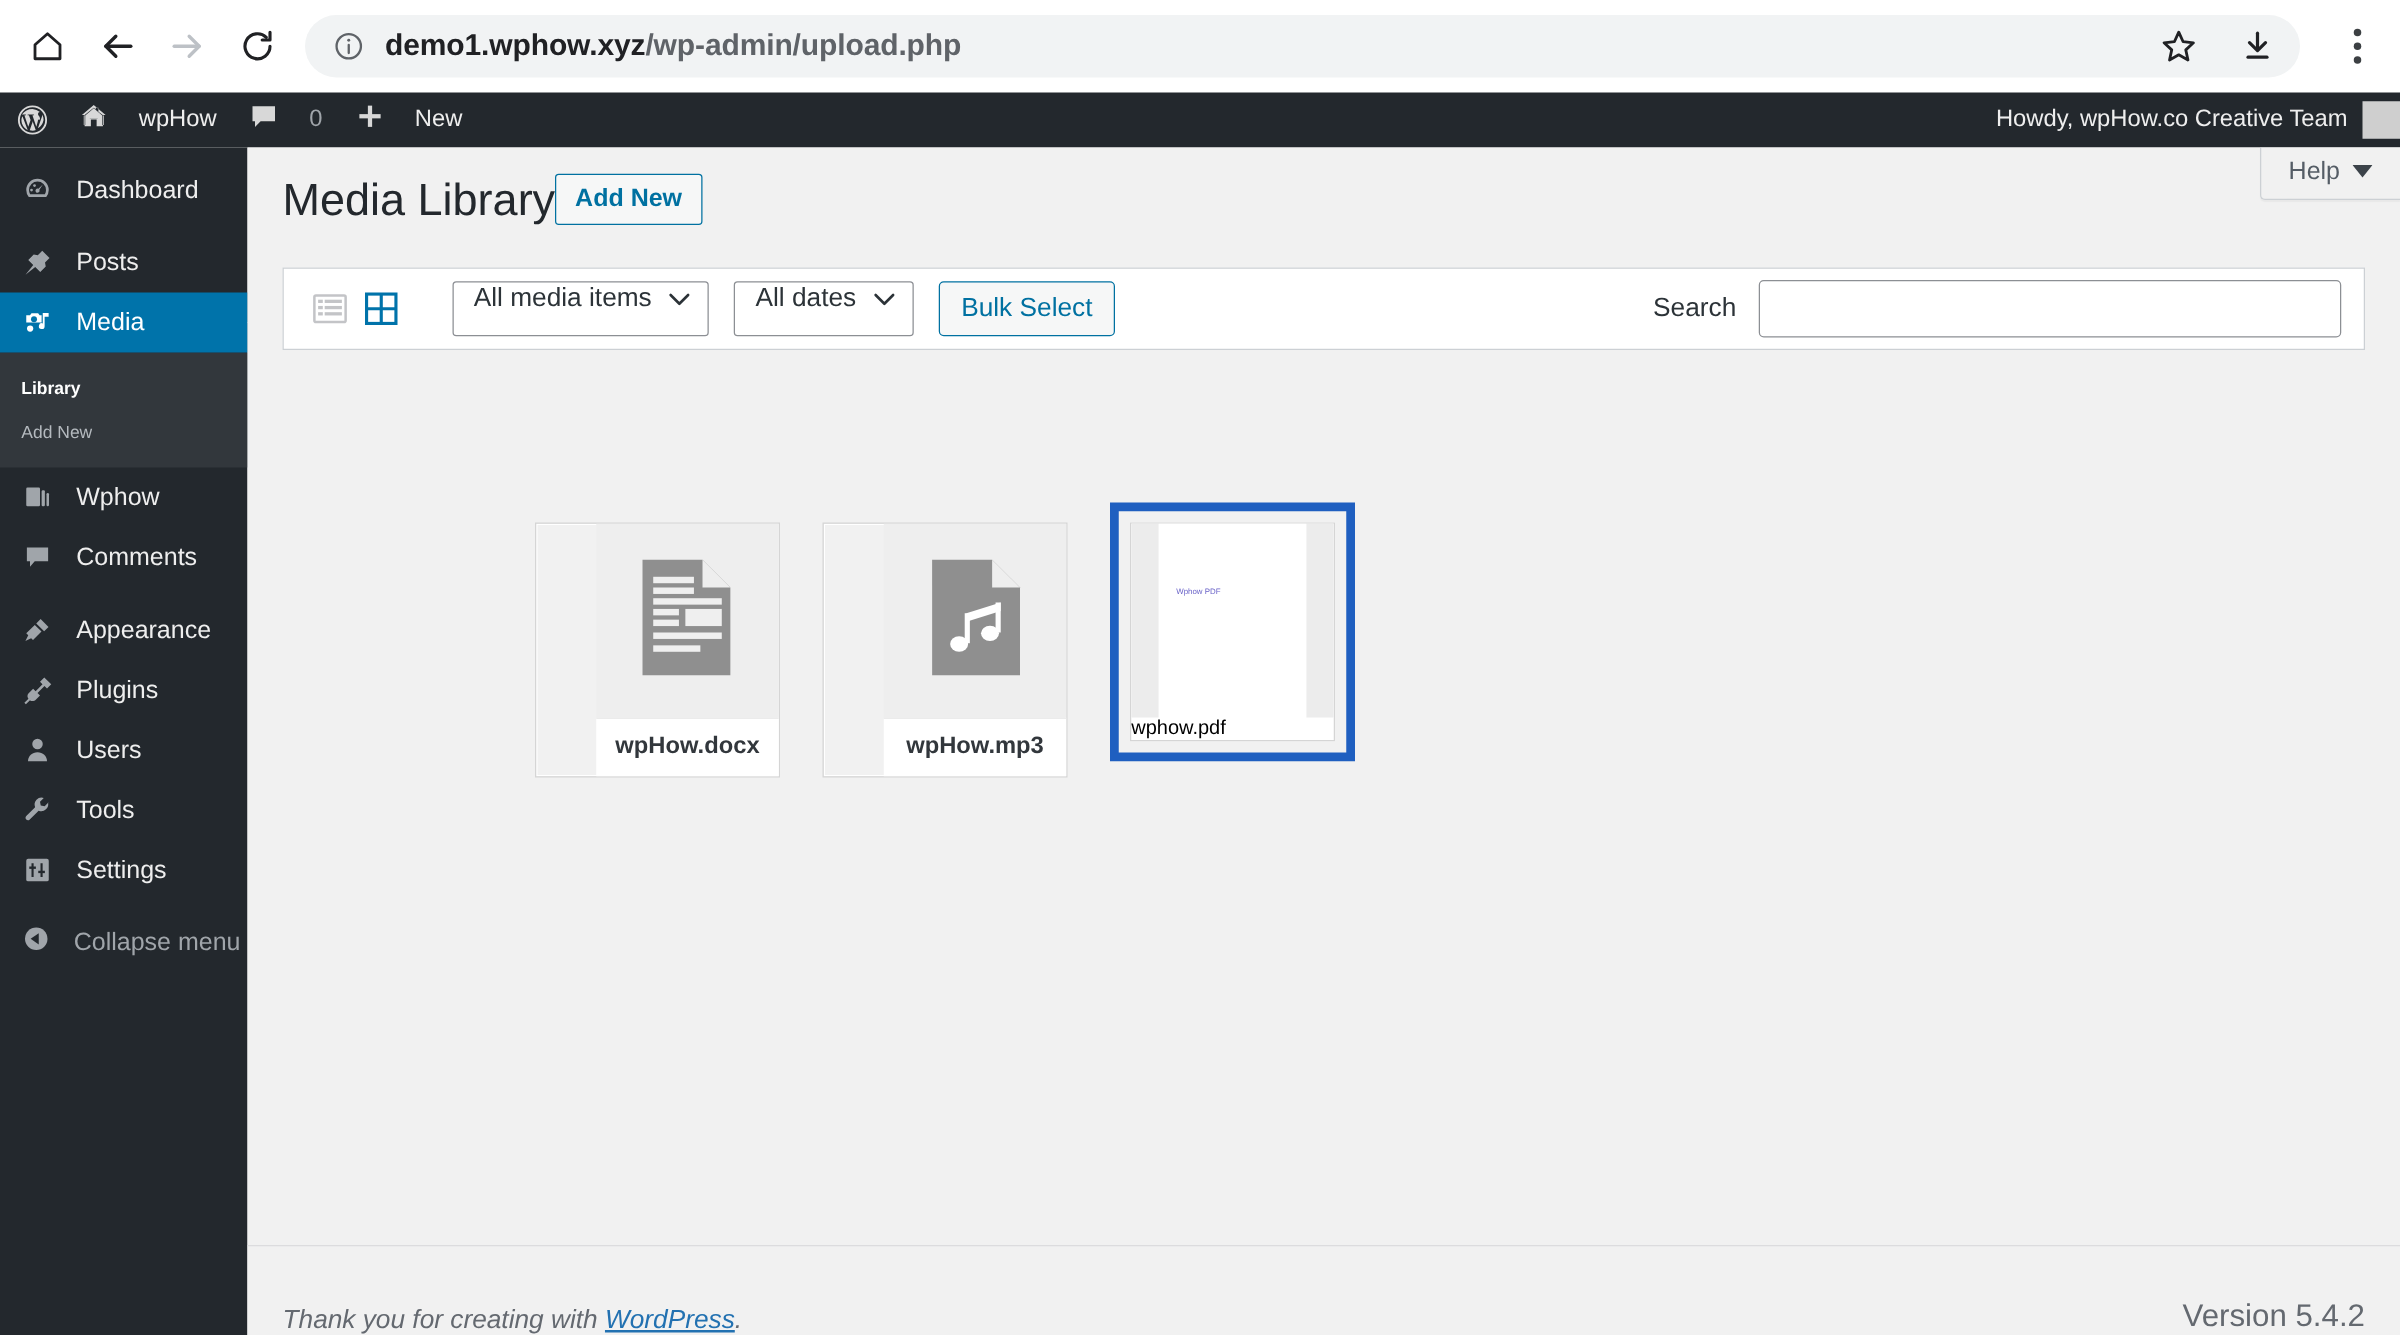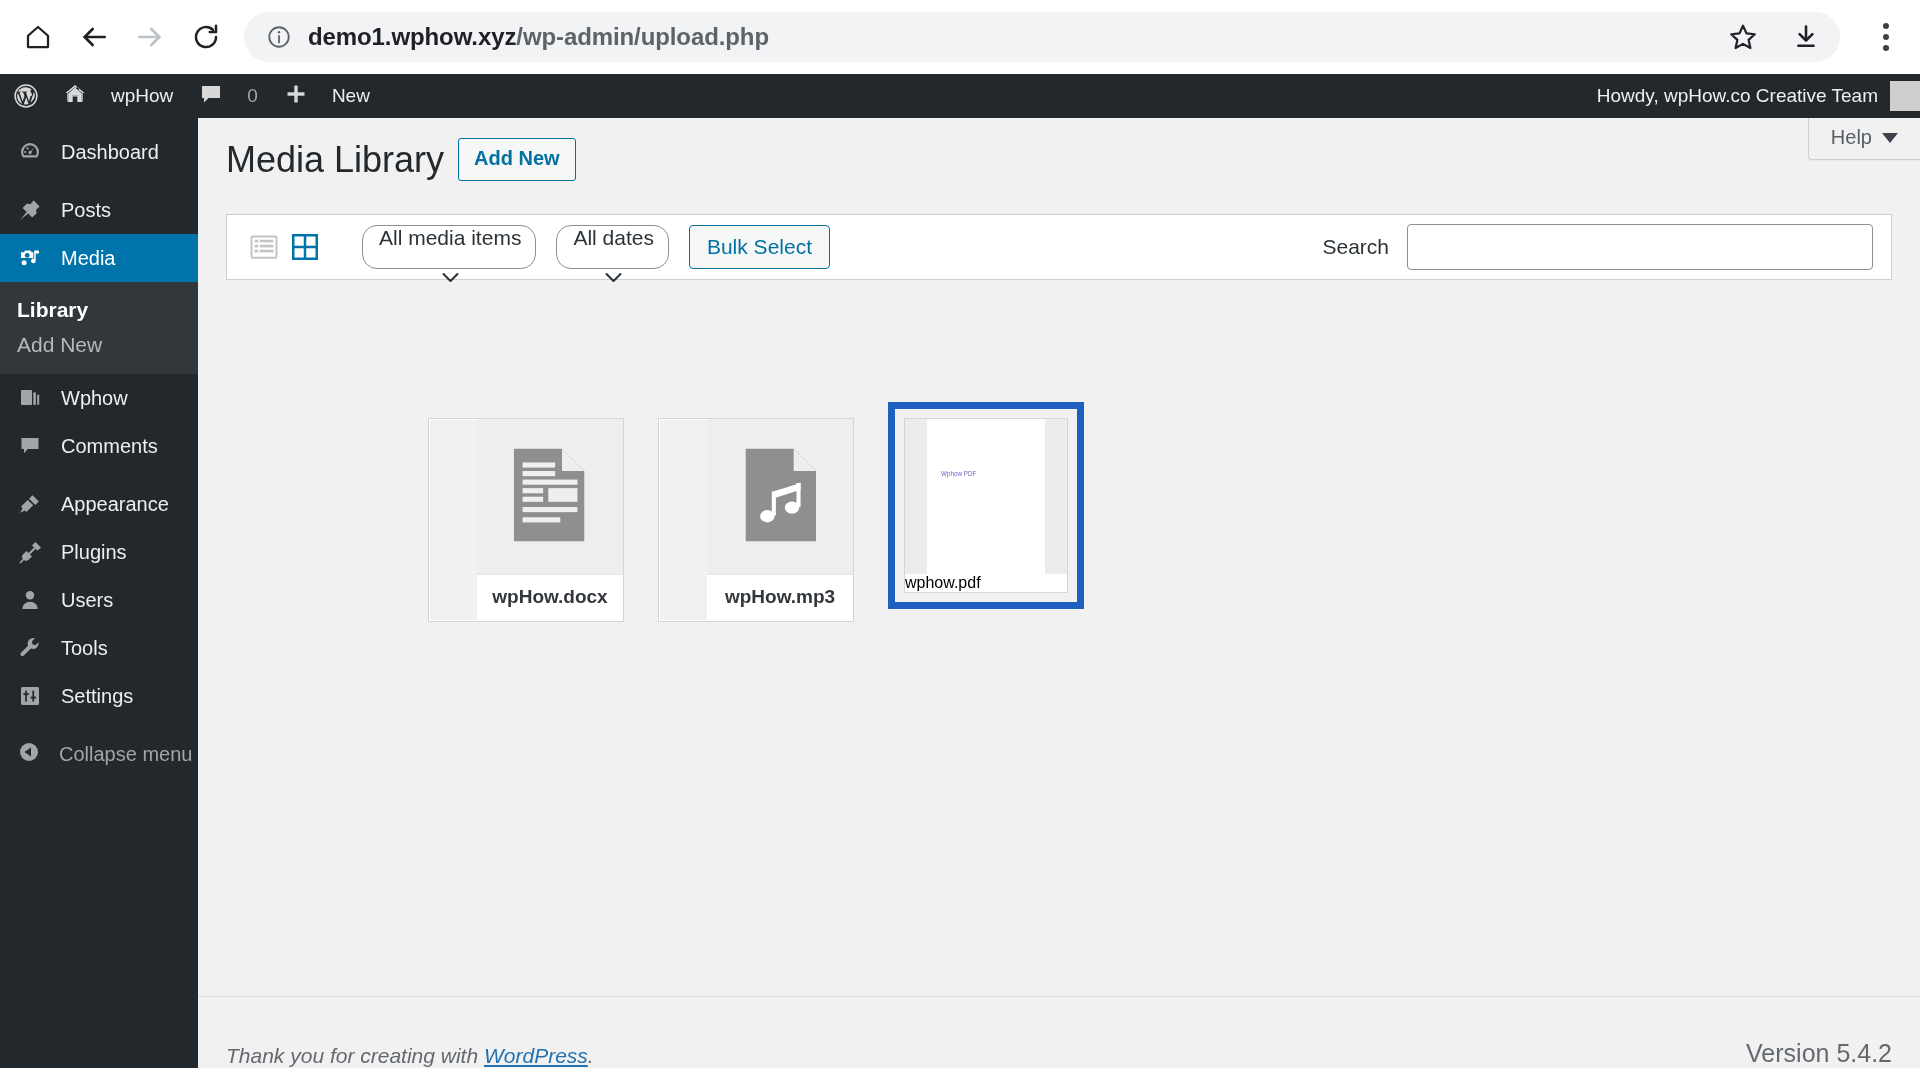--- a/index.html
+++ b/index.html
@@ -136,21 +136,21 @@
   }
   .menu-sep { height: 10px; }
   #media-submenu {
     background: #32373c;
     padding: 10px 0 12px 0;
   }
   .submenu-item {
     display: flex; align-items: center;
     height: 35px;
     padding-left: 17px;
-    font-size: 21px;
+    font-size: 14px;
     color: #b4b9be;
     white-space: nowrap;
   }
   .submenu-item.current { color: #ffffff; font-weight: bold; }
   #collapse-menu {
     display: flex; align-items: center; gap: 18px;
     height: 48px; padding-left: 17px;
     font-size: 20px; color: #a0a5aa;
     white-space: nowrap;
   }
@@ -174,21 +174,21 @@
     border-right: none;
     border-bottom-left-radius: 4px;
     padding: 8px 22px 10px 22px;
     font-size: 20px;
     color: #555d66;
     display: flex; align-items: flex-start; gap: 10px;
     box-shadow: 0 1px 1px rgba(0,0,0,.04);
   }
   #page-header {
     position: absolute; left: 28px; top: 20px;
-    display: flex; gap: 14px;
+    display: flex; align-items: center; 
   }
   #page-title {
     font-size: 36px; font-weight: 400; color: #23282d;
     line-height: 1.2;
     margin: 0;
   }
   #add-new-btn {
     border: 1px solid #0071a1;
     background: #f6f7f7;
     color: #0071a1;
@@ -211,29 +211,28 @@
   .viewmode-btn {
     width: 38px; height: 38px;
     display: flex; align-items: center; justify-content: center;
     flex: 0 0 auto;
   }
   #view-list-btn { color: #c3c4c7; }
   #view-grid-btn { color: #0073aa; margin-left: 3px; }
   .wp-select {
     height: 44px;
     border: 1px solid #8c8f94;
-    border-radius: 15px;
+    border-radius: 3px;
     background: #ffffff;
     display: flex; align-items: center;
     gap: 14px;
     padding: 0 14px 16px 16px;
     font-size: 21px;
     color: #2c3338;
     white-space: nowrap;
-    flex-direction: column;
   }
   #media-type-select { margin-left: 38px; }
   #date-select { margin-left: 20px; }
   #bulk-select-btn {
     margin-left: 20px;
     height: 44px;
     border: 1px solid #0071a1;
     border-radius: 4px;
     background: #f6f7f7;
     color: #0071a1;

